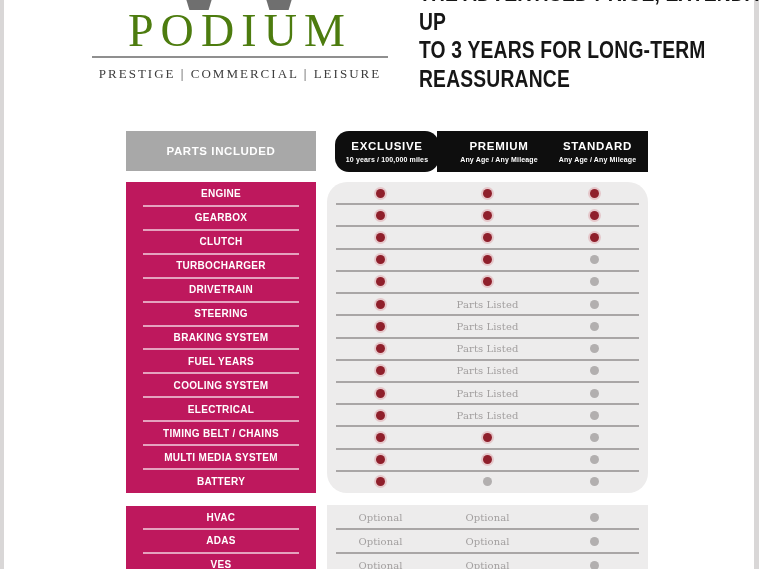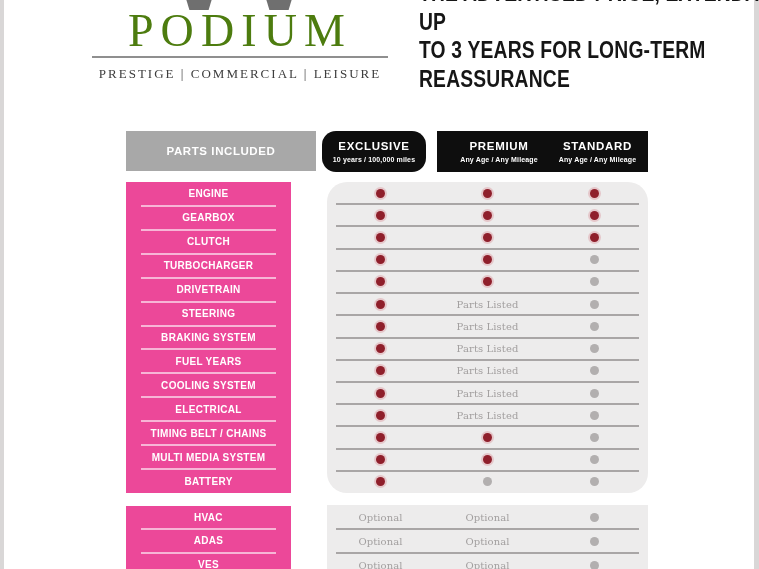--- a/index.html
+++ b/index.html
@@ -42,29 +42,29 @@
   
   .hdr-parts{
     position:absolute;left:126px;top:131px;width:190px;height:40px;
     background:#a8a8a8;color:#fff;font-weight:700;font-size:11.5px;
     letter-spacing:.05em;display:flex;align-items:center;justify-content:center;
   }
   .plan{
     position:absolute;top:131px;height:41px;background:#0e0e0e;color:#fff;
     display:flex;flex-direction:column;align-items:center;justify-content:center;gap:4px;
   }
-  .plan.p0{left:322px;width:104px;border-radius:14px;}
+  .plan.p0{left:335px;width:104px;border-radius:14px;}
   .plan.p1{left:437px;width:124px;}
   .plan.p2{left:547px;width:101px;}
   .plan .pname{font-size:11.5px;font-weight:700;letter-spacing:.06em;}
   .plan .psub{font-size:7px;font-weight:700;letter-spacing:.02em;}
 
   
   .red-col{
-    position:absolute;left:126px;width:165px;background:#ec4899;
+    position:absolute;left:126px;width:190px;background:#be185d;
     display:flex;flex-direction:column;
   }
   .red-col.g1{top:182px;height:311px;}
   .red-col.g2{top:506px;height:70px;}
   .red-row{
     flex:1;position:relative;display:flex;align-items:center;justify-content:center;
     color:#fff;font-weight:700;font-size:10px;letter-spacing:.03em;white-space:nowrap;
   }
   .red-row + .red-row::before{
     content:"";position:absolute;top:-1px;left:9%;right:9%;height:2px;

